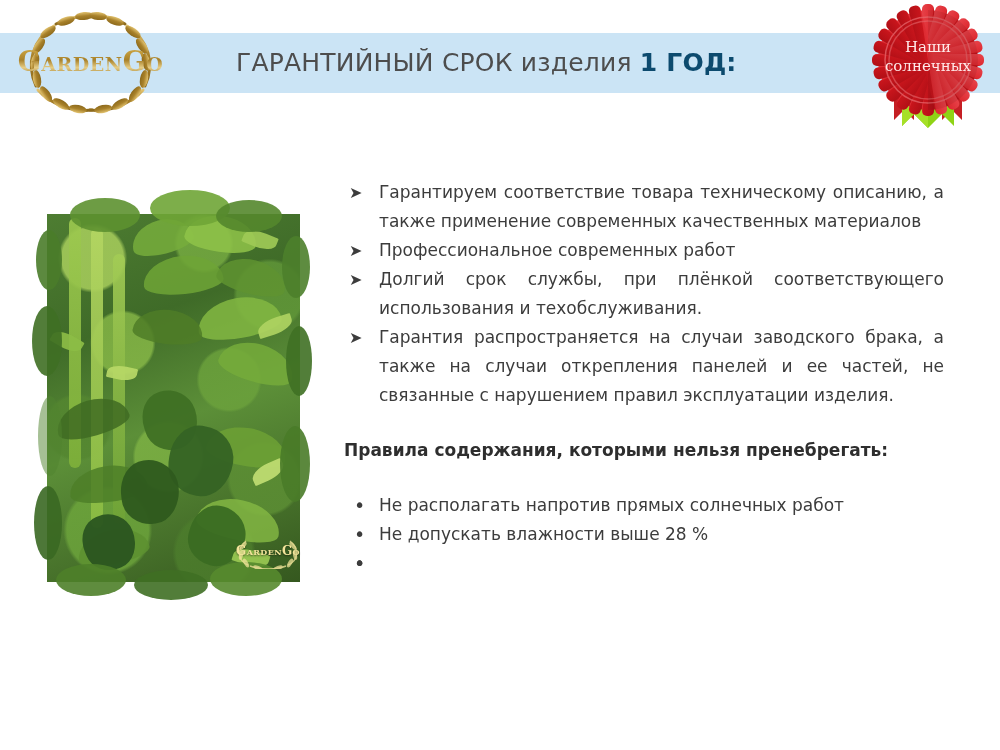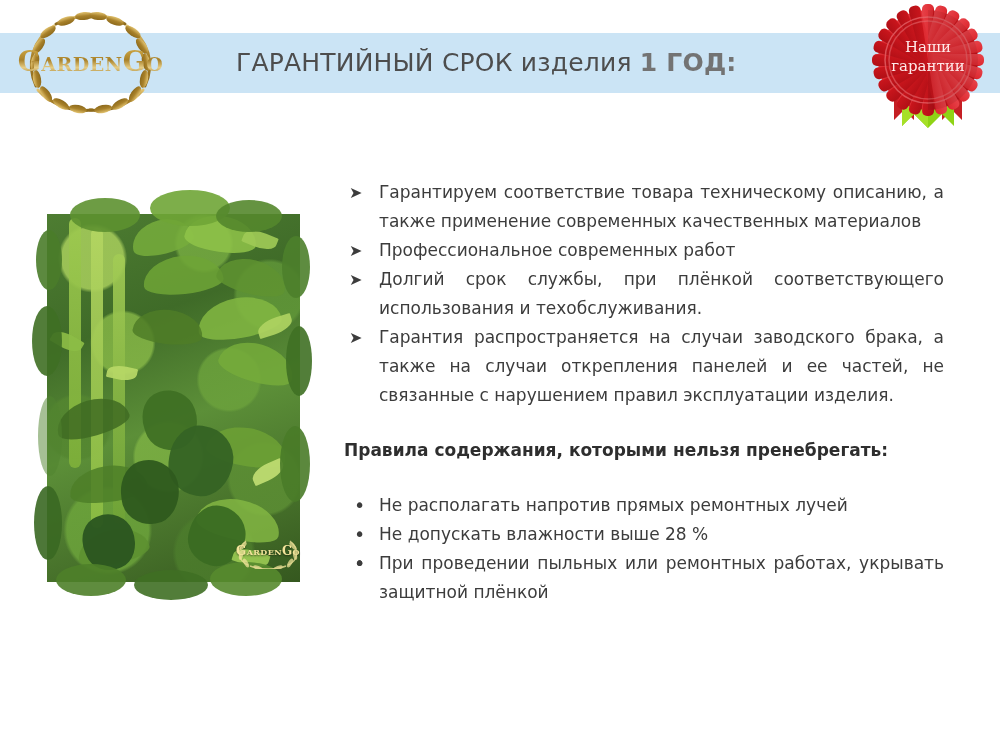--- a/index.html
+++ b/index.html
@@ -31,21 +31,21 @@
     top: 43px;
     width: 640px;
     font-size: 25px;
     line-height: 40px;
     color: #4d4d4d;
     letter-spacing: 0.2px;
     white-space: nowrap;
   }
   #header-title .strong {
     font-weight: bold;
-    color: #737373;
+    color: #0c4a6e;
   }
 
   
   #logo {
     position: absolute;
     left: 8px;
     top: 6px;
     width: 165px;
     height: 112px;
   }
@@ -314,21 +314,21 @@
         <rect x="50" y="0" width="12" height="112" rx="5" transform="rotate(150 56 56)"></rect>
         <rect x="50" y="0" width="12" height="112" rx="5" transform="rotate(165 56 56)"></rect>
       </g>
     </g>
     <circle cx="56" cy="56" r="43" fill="none" stroke="#e5676c" stroke-width="1.5" opacity=".75"></circle>
     <circle cx="56" cy="56" r="39" fill="none" stroke="#e5676c" stroke-width="1.5" opacity=".6"></circle>
     <path d="M56 6 A50 50 0 0 1 56 106 Z" fill="#000" opacity=".07"></path>
   </svg>
   <div class="badge-text">
     <div>Наши</div>
-    <div>гарантии</div>
+    <div>солнечных</div>
   </div>
 </div>
 
 <div id="plant-figure">
   <div class="panel-body">
 
     <div class="vine" style="left:22px;top:4px;height:250px;background:linear-gradient(180deg,#9dc94f,#7fb13a);"></div>
     <div class="vine" style="left:44px;top:14px;height:300px;background:linear-gradient(180deg,#b4d662,#8cbd43);"></div>
     <div class="vine" style="left:66px;top:40px;height:270px;background:linear-gradient(180deg,#a3cc55,#6fa336);"></div>
 
@@ -418,28 +418,27 @@
 
   <div class="spacer-lg"></div>
 
   <p id="rules-heading">Правила содержания, которыми нельзя пренебрегать:</p>
 
   <div class="spacer-md"></div>
 
   <ul class="bullet-list">
     <li class="bullet-row no-justify">
       <span class="marker dot">•</span>
-      <span>Не располагать напротив прямых ремонтных лучей</span>
+      <span>Не располагать напротив прямых солнечных работ</span>
     </li>
     <li class="bullet-row no-justify">
       <span class="marker dot">•</span>
       <span>Не допускать влажности выше 28 %</span>
     </li>
     <li class="bullet-row no-justify">
       <span class="marker dot">•</span>
     </li>
     <li class="bullet-row">
       <span class="marker dot">•</span>
-      <span>При проведении пыльных или ремонтных работах, укрывать защитной плёнкой</span>
     </li>
   </ul>
 
 </div>
 
 </body></html>

